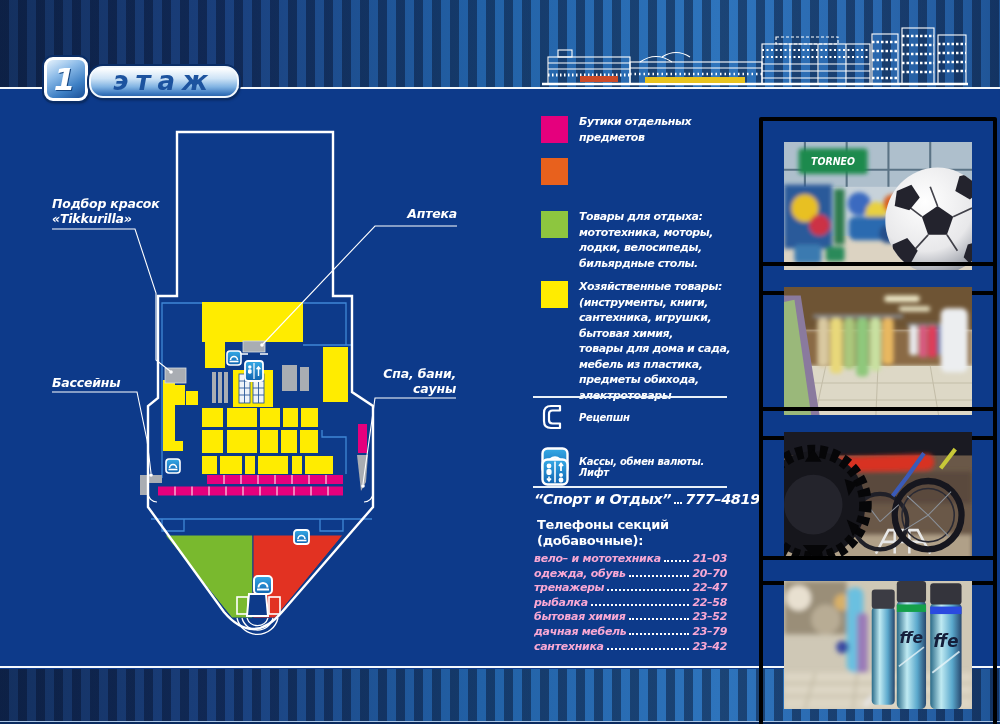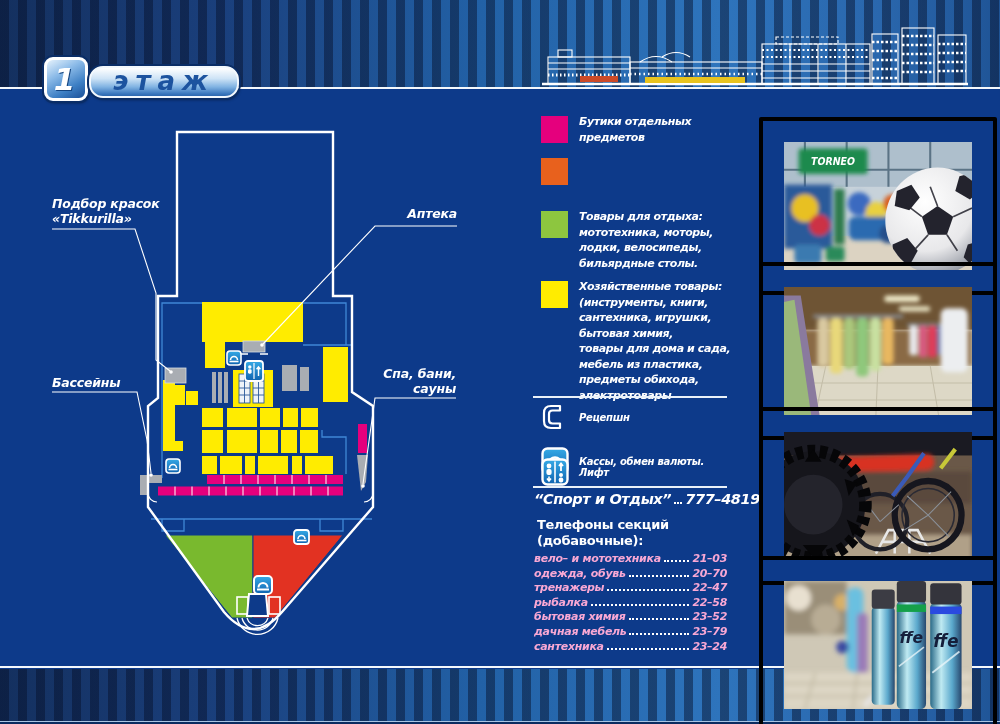--- a/index.html
+++ b/index.html
@@ -423,21 +423,21 @@
       <span class="num">23–52</span>
     </div>
     <div class="phone-row">
       <span class="pname">дачная мебель</span>
       <span class="leader"></span>
       <span class="num">23–79</span>
     </div>
     <div class="phone-row">
       <span class="pname">сантехника</span>
       <span class="leader"></span>
-      <span class="num">23–24</span>
+      <span class="num">23–42</span>
     </div>
   </div>
 
   <div class="photo" style="top:117px;">
     <div class="ph">
         <svg viewBox="0 0 180 120" preserveAspectRatio="none">
       <defs>
             <filter id="b1" x="-20%" y="-20%" width="140%" height="140%">
               <feGaussianBlur stdDeviation="2.2"></feGaussianBlur>
             </filter>

